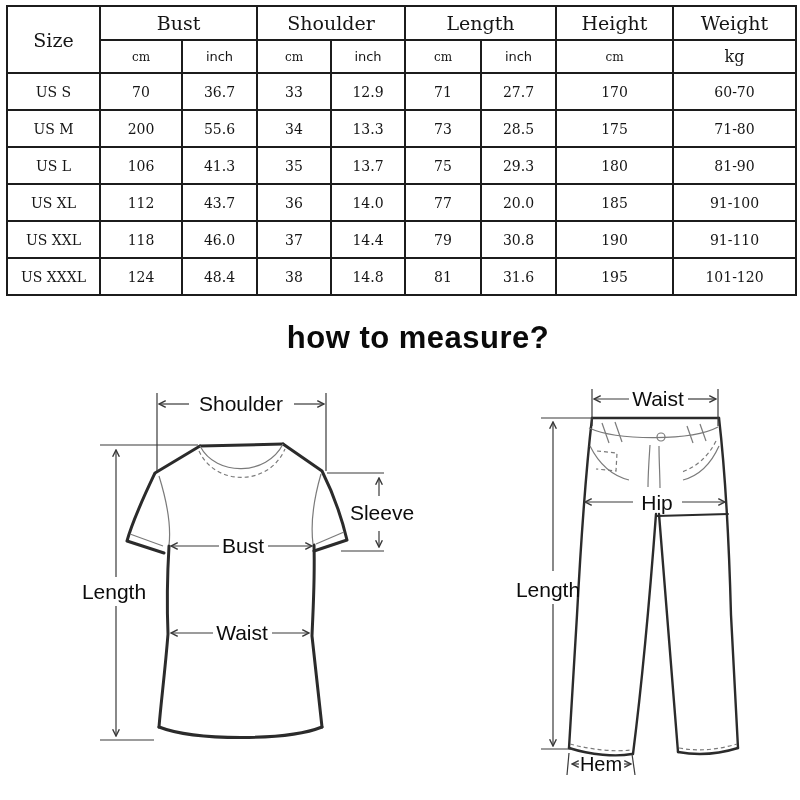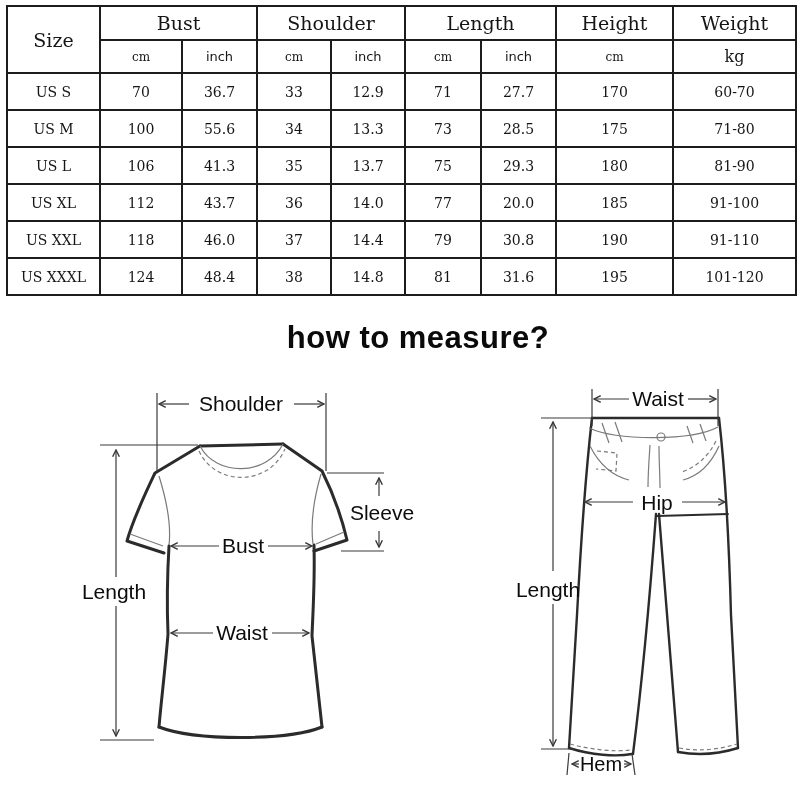--- a/index.html
+++ b/index.html
@@ -91,21 +91,21 @@
         <td>36.7</td>
         <td>33</td>
         <td>12.9</td>
         <td>71</td>
         <td>27.7</td>
         <td>170</td>
         <td>60-70</td>
       </tr>
       <tr class="data">
         <td>US M</td>
-        <td>100</td>
+        <td>200</td>
         <td>55.6</td>
         <td>34</td>
         <td>13.3</td>
         <td>73</td>
         <td>28.5</td>
         <td>175</td>
         <td>71-80</td>
       </tr>
       <tr class="data">
         <td>US L</td>

